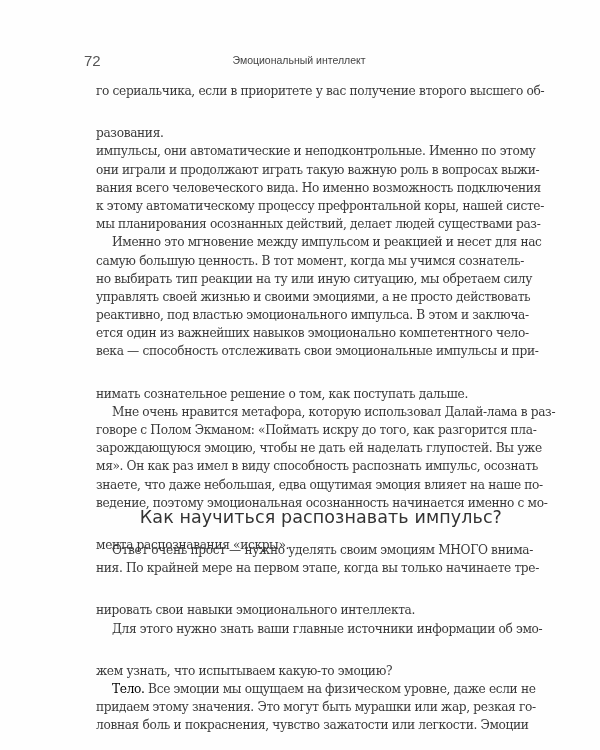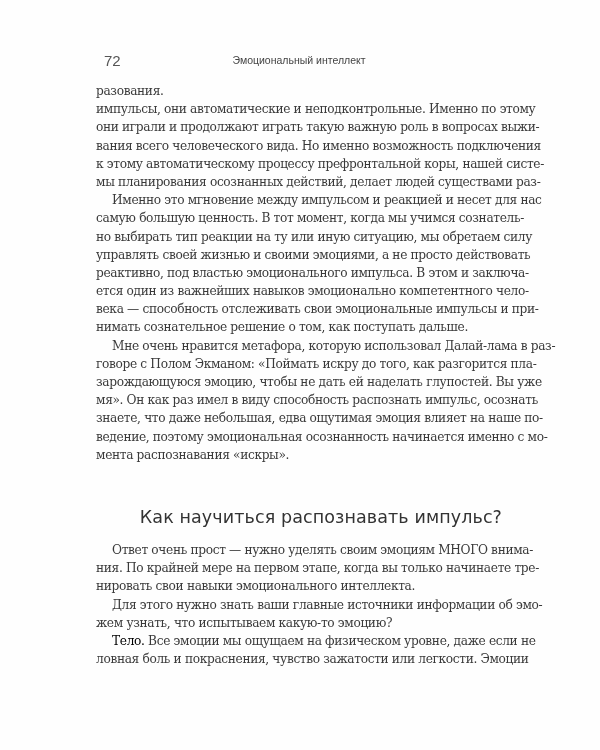--- a/index.html
+++ b/index.html
@@ -1,38 +1,39 @@
 <!DOCTYPE html>
 <html><head>
 <meta charset="utf-8">
 <style>
   html, body { margin:0; padding:0; }
   body { width:600px; height:750px; background:#ffffff; overflow:hidden; position:relative; }
   .page { position:absolute; left:0; top:0; width:600px; height:750px; background:#fefefe; }
   .header { position:absolute; top:52px; left:96px; width:406px; height:20px; }
-  .page-num { position:absolute; left:-12px; top:0; font-family:"Liberation Sans", sans-serif; font-size:15px; color:#555;margin-left:20px; }
+  .page-num { position:absolute; left:-12px; top:0; font-family:"Liberation Sans", sans-serif; font-size:15px; color:#555; }
   .running-title { position:absolute; left:0; right:0; text-align:center; top:2px; font-family:"Liberation Sans", sans-serif; font-size:10.5px; color:#444; }
   .body { position:absolute; left:96px; top:82px; width:406px; font-family:"DejaVu Serif", serif; font-size:12.2px; line-height:18.2px; color:#3a3a3a; letter-spacing:-0.35px; }
   .line { display:block; white-space:nowrap; text-align:justify; text-align-last:justify; height:18.2px; overflow:visible; }
-  .line.last { text-align-last:left; }
+  .line.last { text-align-last:left;margin-top:24px; }
   .line.indent { padding-left:16px; }
   .heading { position:absolute; left:96px; width:406px; top:507px; text-align:right; font-family:"DejaVu Sans", sans-serif; font-size:17.5px; color:#333; letter-spacing:0.1px; }
   .body2 { top:541px; }
   b { font-weight:normal; color:#000000; }
 </style>
 </head>
 <body>
 
 <div class="page">
   <div class="header">
     <span class="page-num">72</span>
     <div class="running-title">Эмоциональный интеллект</div>
   </div>
 
   <div class="body">
+    <span class="line">го сериальчика, если в приоритете у вас получение второго высшего об-</span>
     <span class="line last">разования.</span>
     <span class="line">импульсы, они автоматические и неподконтрольные. Именно по этому</span>
     <span class="line">они играли и продолжают играть такую важную роль в вопросах выжи-</span>
     <span class="line">вания всего человеческого вида. Но именно возможность подключения</span>
     <span class="line">к этому автоматическому процессу префронтальной коры, нашей систе-</span>
     <span class="line">мы планирования осознанных действий, делает людей существами раз-</span>
     <span class="line indent">Именно это мгновение между импульсом и реакцией и несет для нас</span>
     <span class="line">самую большую ценность. В тот момент, когда мы учимся сознатель-</span>
     <span class="line">но выбирать тип реакции на ту или иную ситуацию, мы обретаем силу</span>
     <span class="line">управлять своей жизнью и своими эмоциями, а не просто действовать</span>
@@ -51,15 +52,16 @@
 
   <div class="heading">Как научиться распознавать импульс?</div>
 
   <div class="body body2">
     <span class="line indent">Ответ очень прост — нужно уделять своим эмоциям МНОГО внима-</span>
     <span class="line">ния. По крайней мере на первом этапе, когда вы только начинаете тре-</span>
     <span class="line last">нировать свои навыки эмоционального интеллекта.</span>
     <span class="line indent">Для этого нужно знать ваши главные источники информации об эмо-</span>
     <span class="line last">жем узнать, что испытываем какую-то эмоцию?</span>
     <span class="line indent"><b>Тело.</b> <span>Все эмоции мы ощущаем на физическом уровне, даже если не</span></span>
+    <span class="line">придаем этому значения. Это могут быть мурашки или жар, резкая го-</span>
     <span class="line">ловная боль и покраснения, чувство зажатости или легкости. Эмоции</span>
   </div>
 </div>
 
 </body></html>

